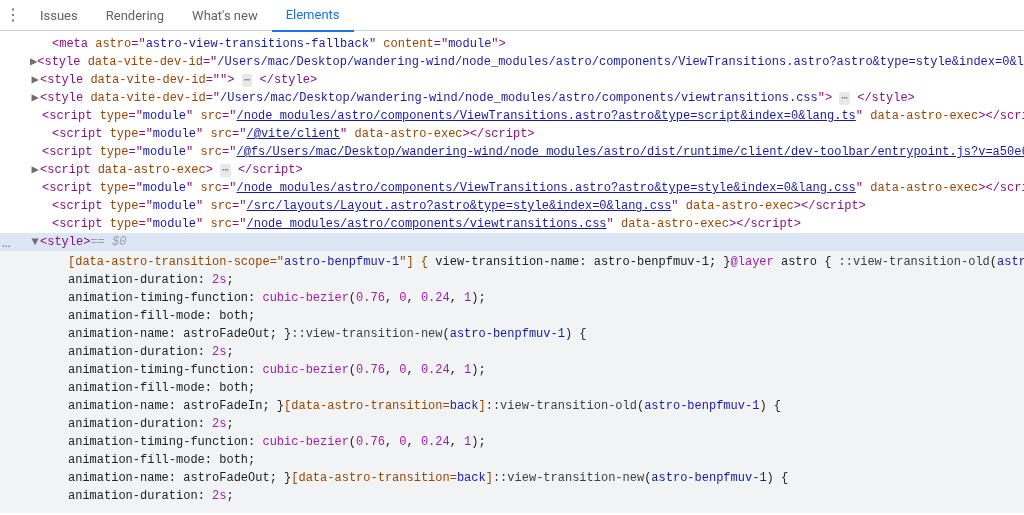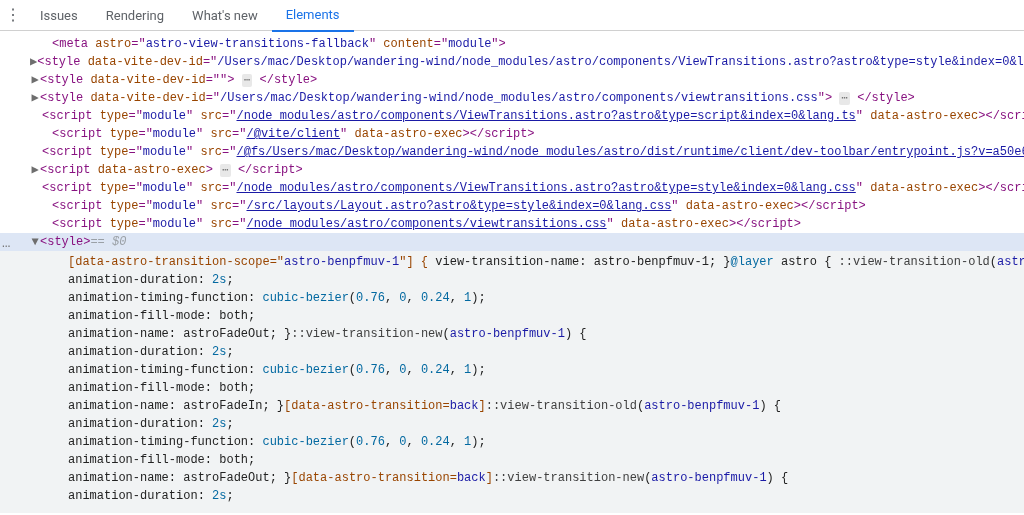--- a/index.html
+++ b/index.html
@@ -109,21 +109,21 @@
     background: #f1f3f4;
     padding: 2px 0 8px 68px;
   }
   .cssline {
     line-height: 18px;
   }
   .selcss { color: #994500; } 
   .selnum { color: #1a1aa6; } 
   .prop  { color: #222; }
   .cssval { color: #222; }
-  .pink  { color: #0369a1; } 
+  .pink  { color: #a21caf; } 
   .pseudo { color: #404040; }
 </style>
 </head>
 <body>
 
 <div class="tabbar">
   <div class="kebab">⋮</div>
   <div class="tab">Issues</div>
   <div class="tab">Rendering</div>
   <div class="tab">What's new</div>

